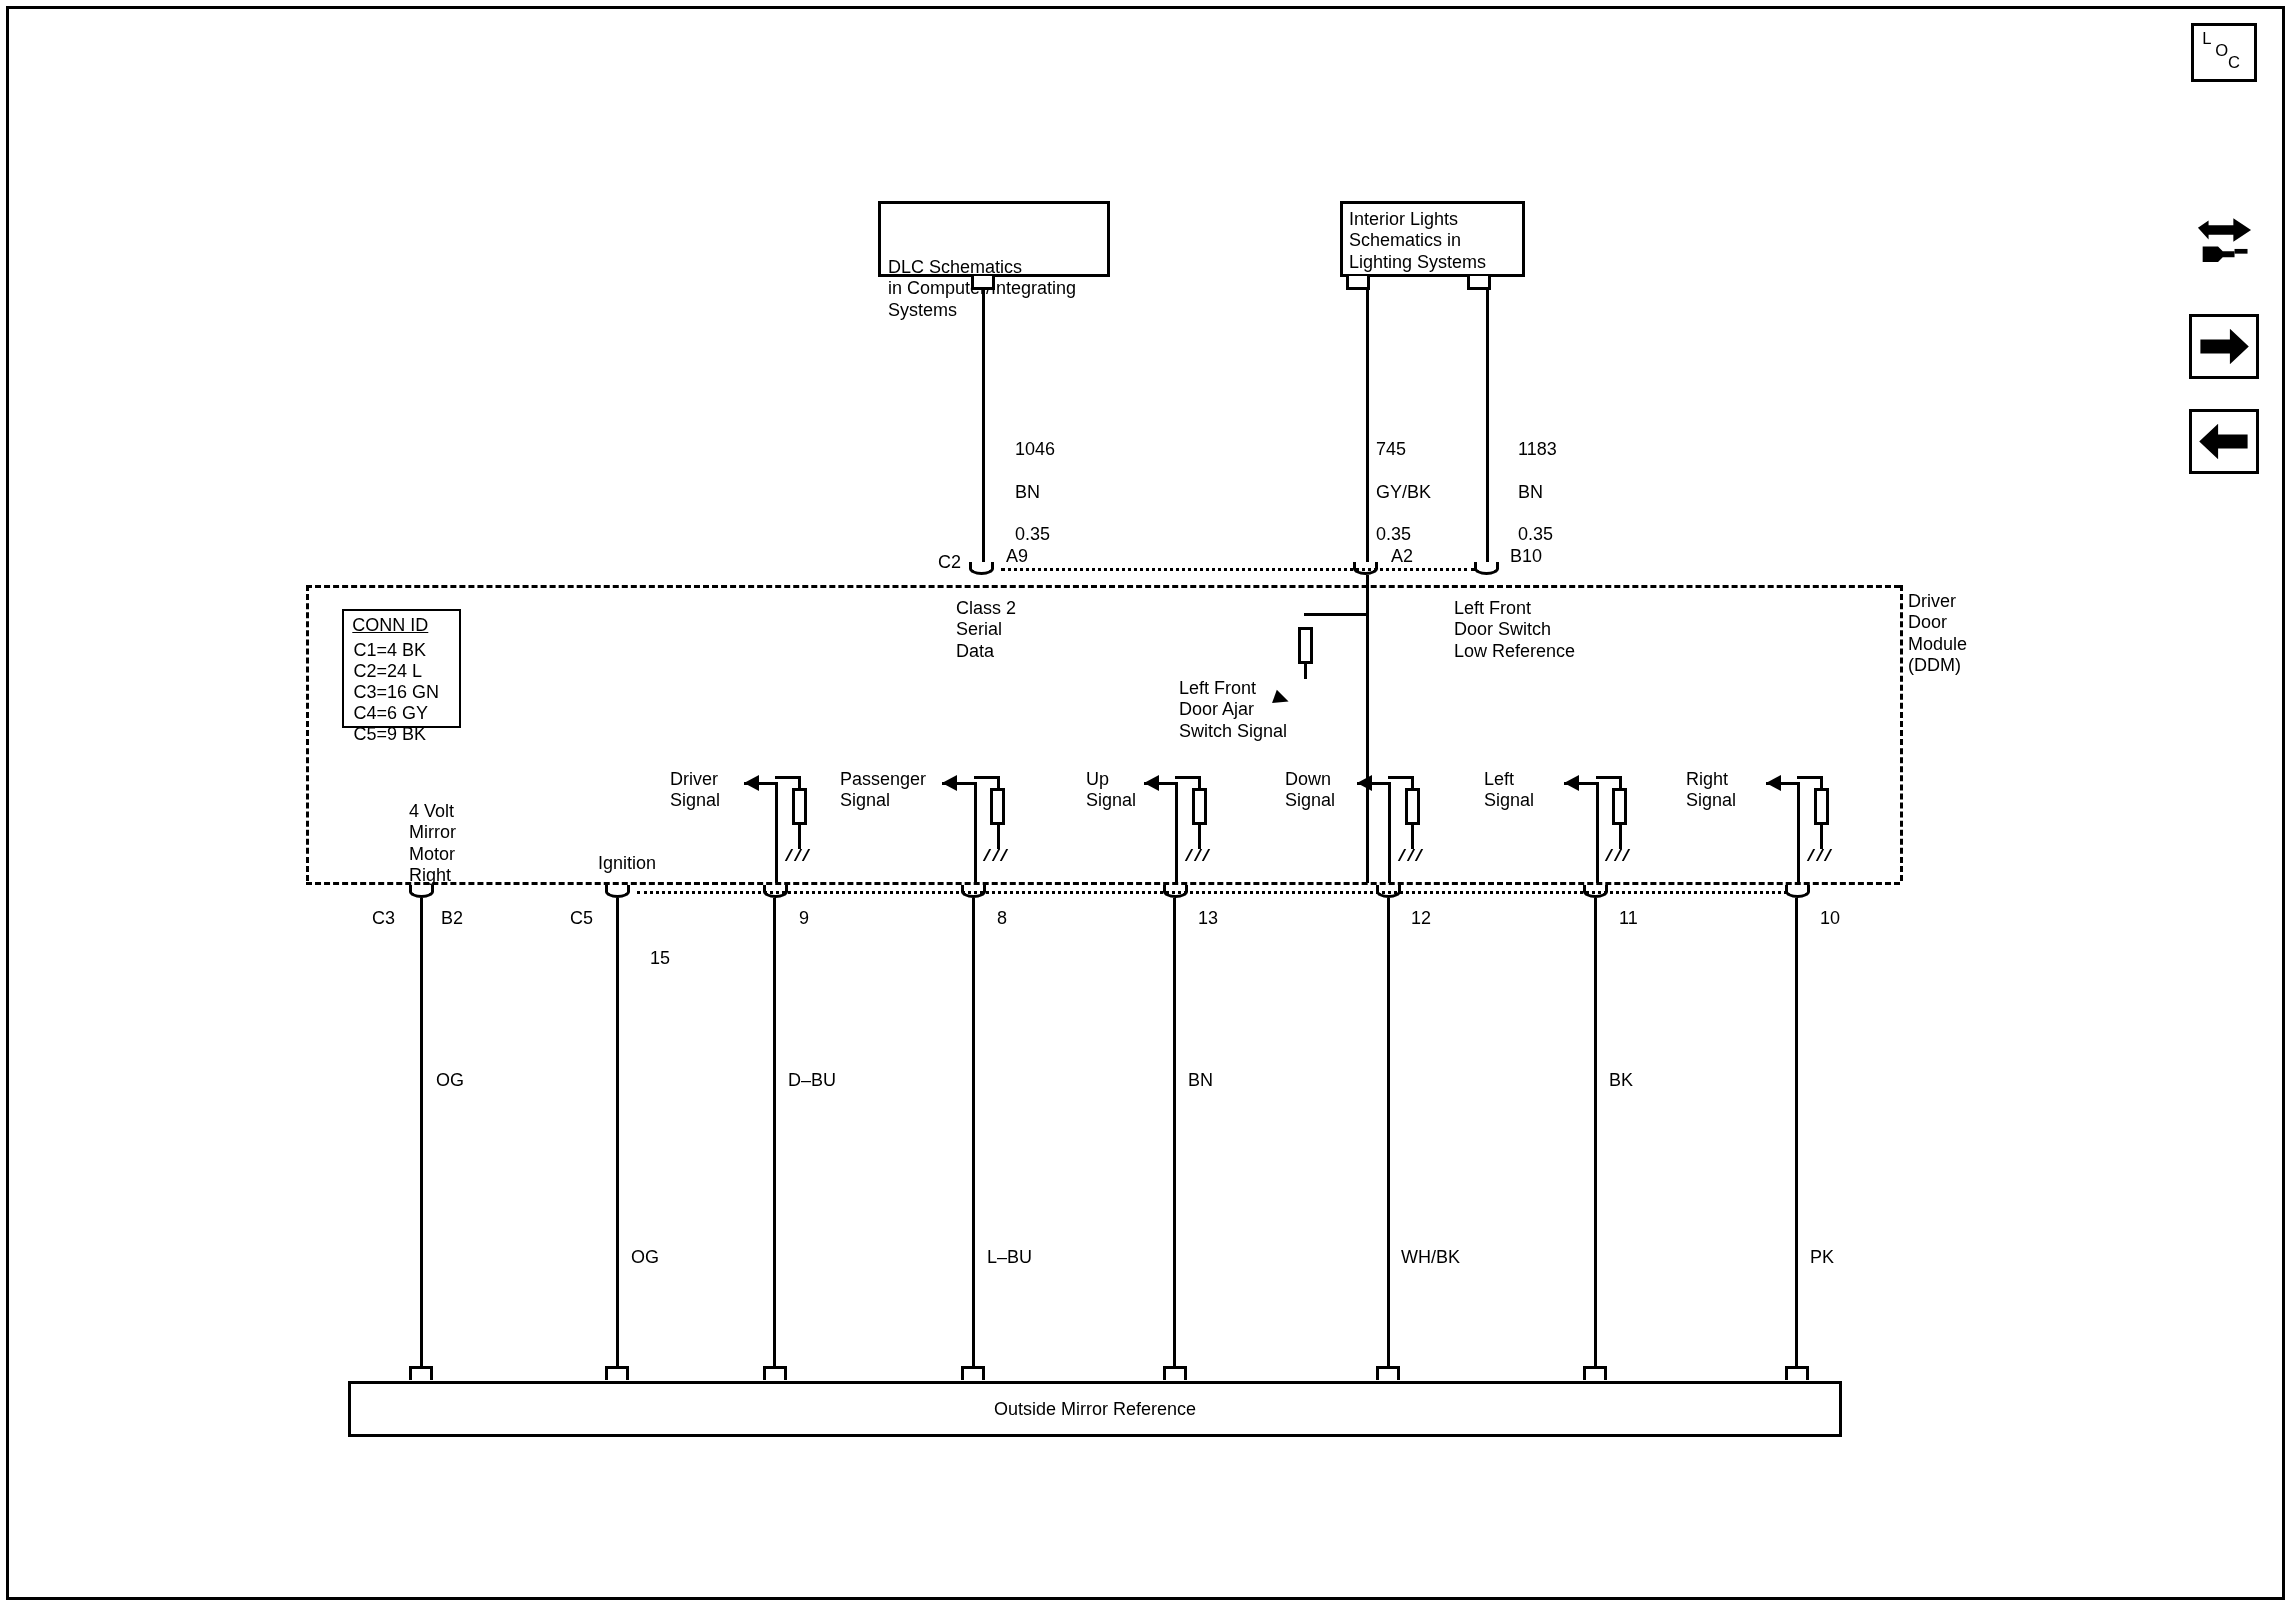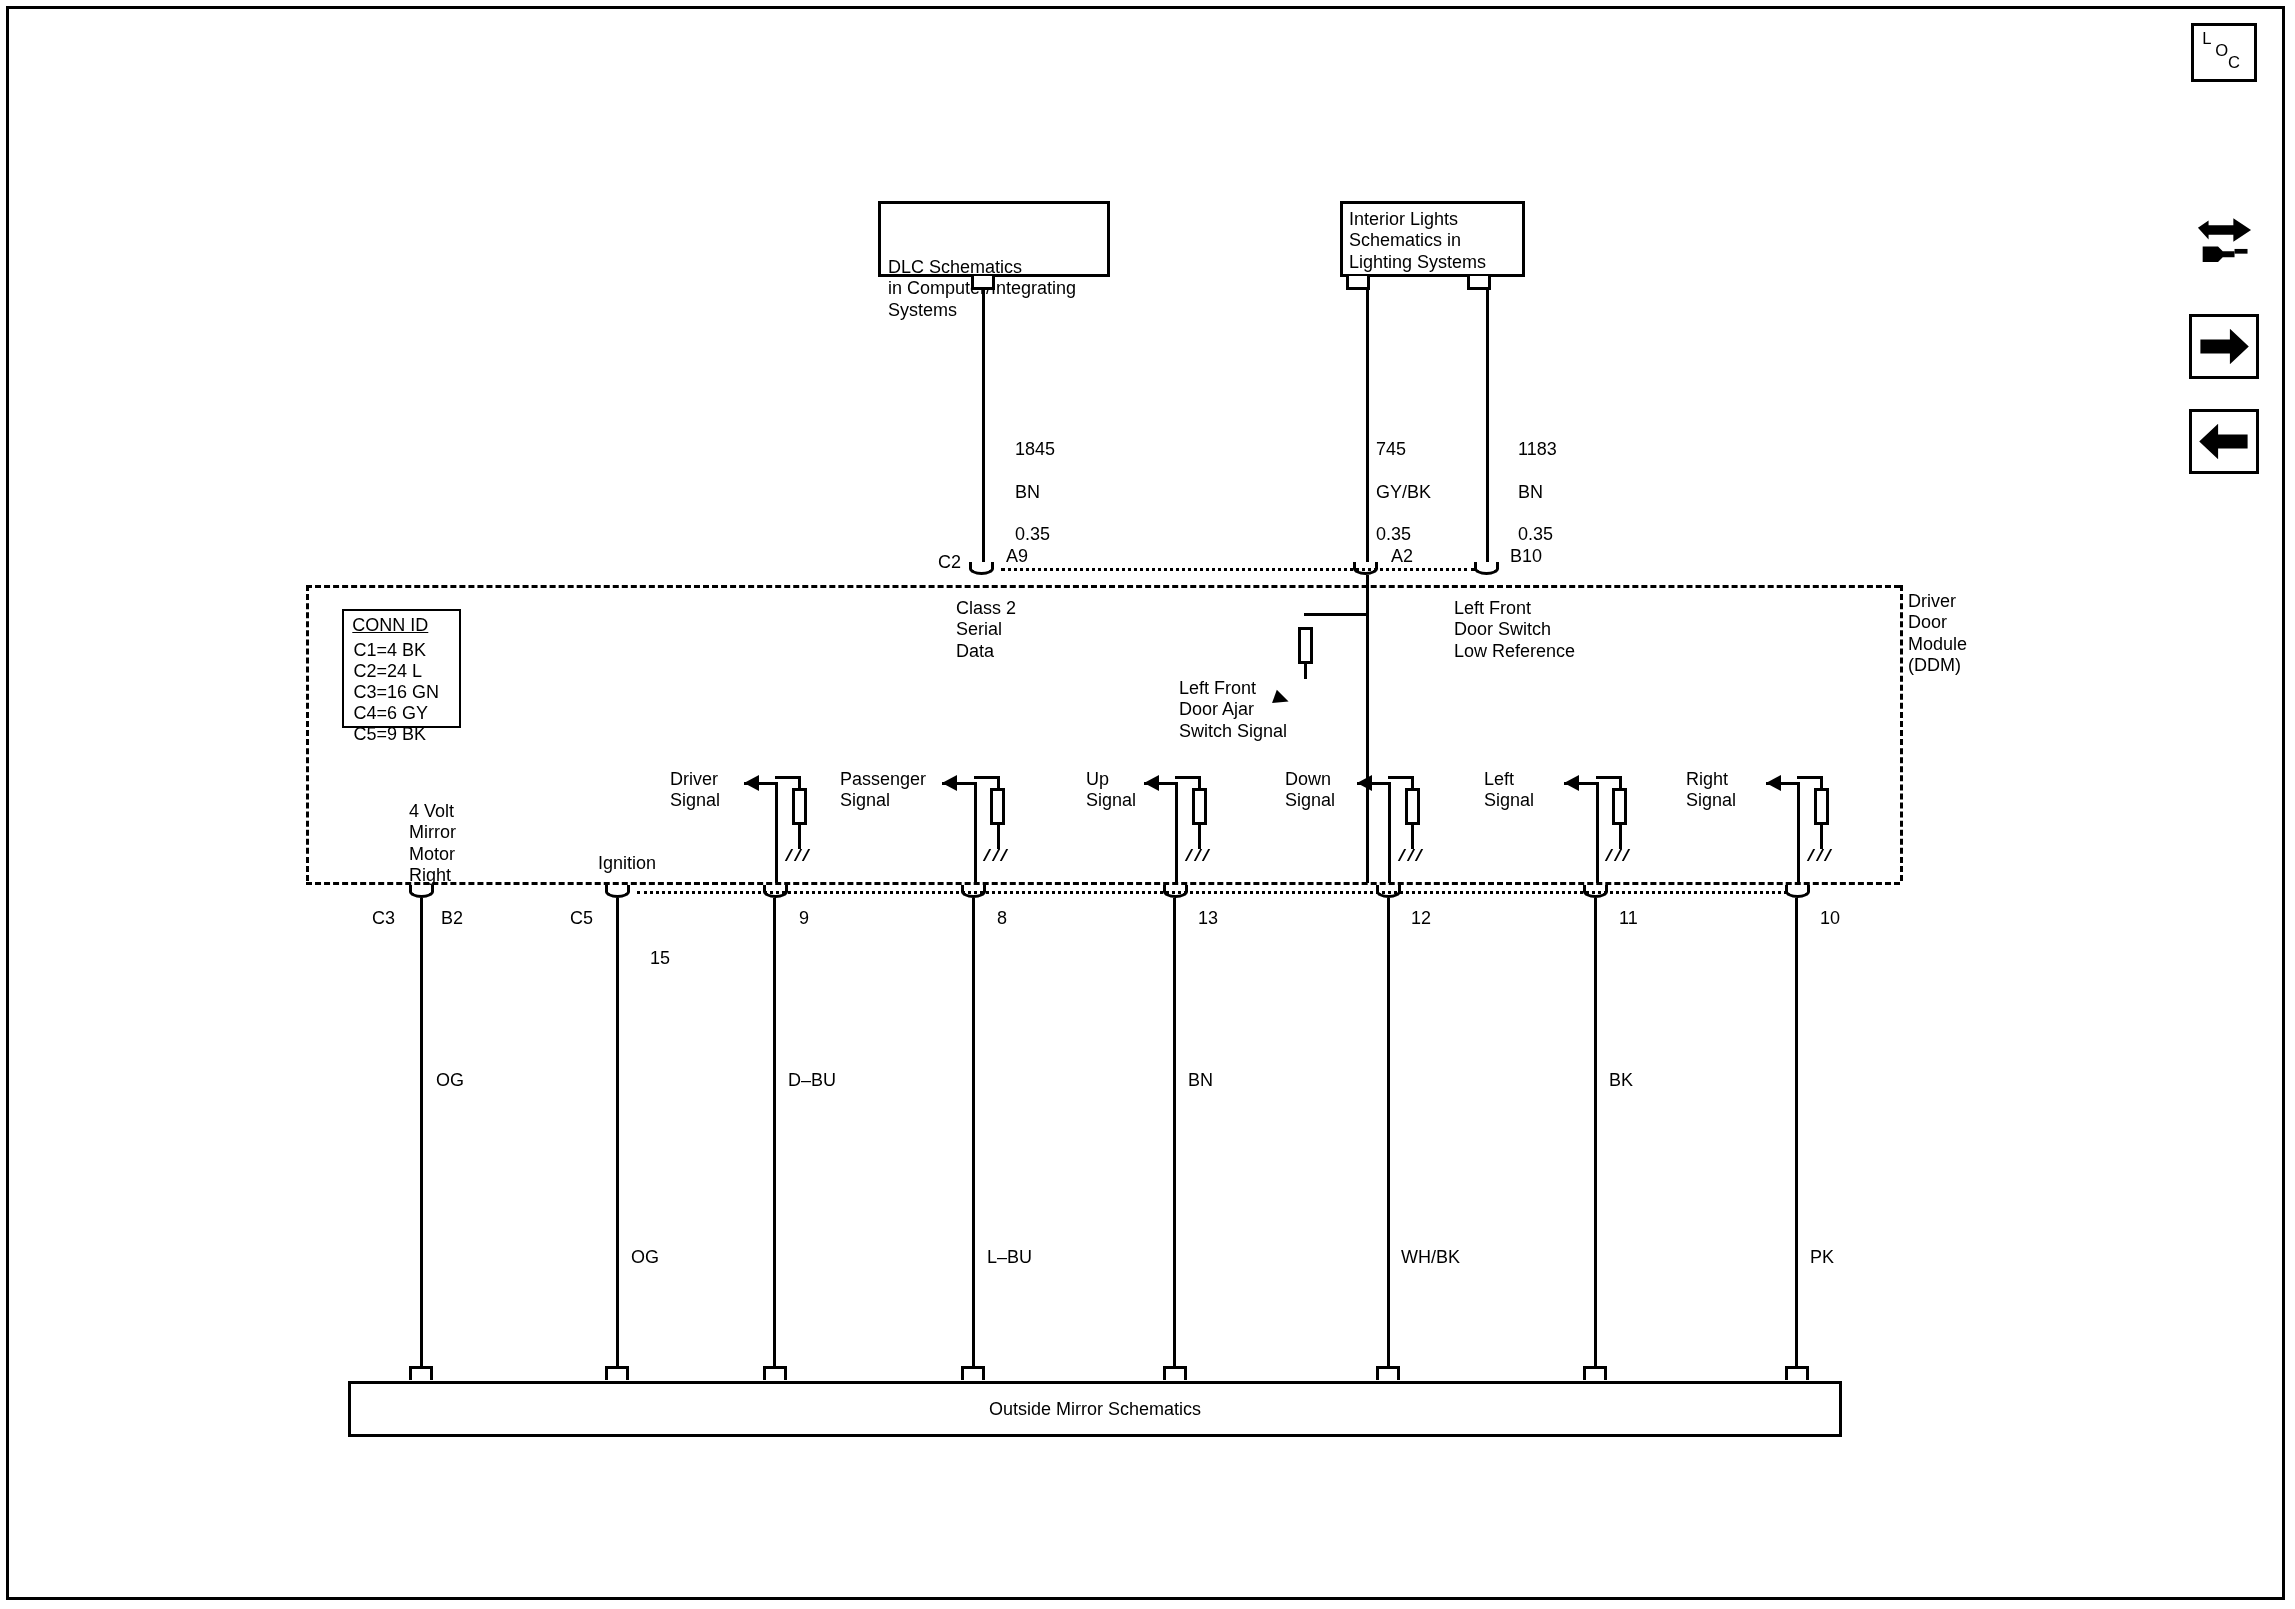--- a/index.html
+++ b/index.html
@@ -225,21 +225,21 @@
 
   <div class="tab-dn" style="left:971px; top:276px;"></div>
   <div class="tab-dn" style="left:1346px; top:276px;"></div>
   <div class="tab-dn" style="left:1467px; top:276px;"></div>
 
   <div class="vline" style="left:982px; top:290px; height:273px;"></div>
   <div class="vline" style="left:1366px; top:290px; height:273px;"></div>
   <div class="vline" style="left:1486px; top:290px; height:273px;"></div>
 
   <div class="lbl" style="left:995px; top:418px;">
-    <span>1845</span><br>
+    <span>1046</span><br>
     <span>BN</span><br>
     <span>0.35</span>
   </div>
   <div class="lbl" style="left:1356px; top:418px;">
     <span>745</span><br>
     <span>GY/BK</span><br>
     <span>0.35</span>
   </div>
   <div class="lbl" style="left:1498px; top:418px;">
     <span>1183</span><br>
@@ -435,17 +435,17 @@
   <div class="tab" style="left:409px; top:1366px;"></div>
   <div class="tab" style="left:605px; top:1366px;"></div>
   <div class="tab" style="left:763px; top:1366px;"></div>
   <div class="tab" style="left:961px; top:1366px;"></div>
   <div class="tab" style="left:1163px; top:1366px;"></div>
   <div class="tab" style="left:1376px; top:1366px;"></div>
   <div class="tab" style="left:1583px; top:1366px;"></div>
   <div class="tab" style="left:1785px; top:1366px;"></div>
 
   <div class="footer-bar" style="left:348px; top:1381px; width:1494px; height:56px;">
-    <span>Outside Mirror Schematics</span>
+    <span>Outside Mirror Reference</span>
   </div>
 
 </div>
 
 
 </body></html>

